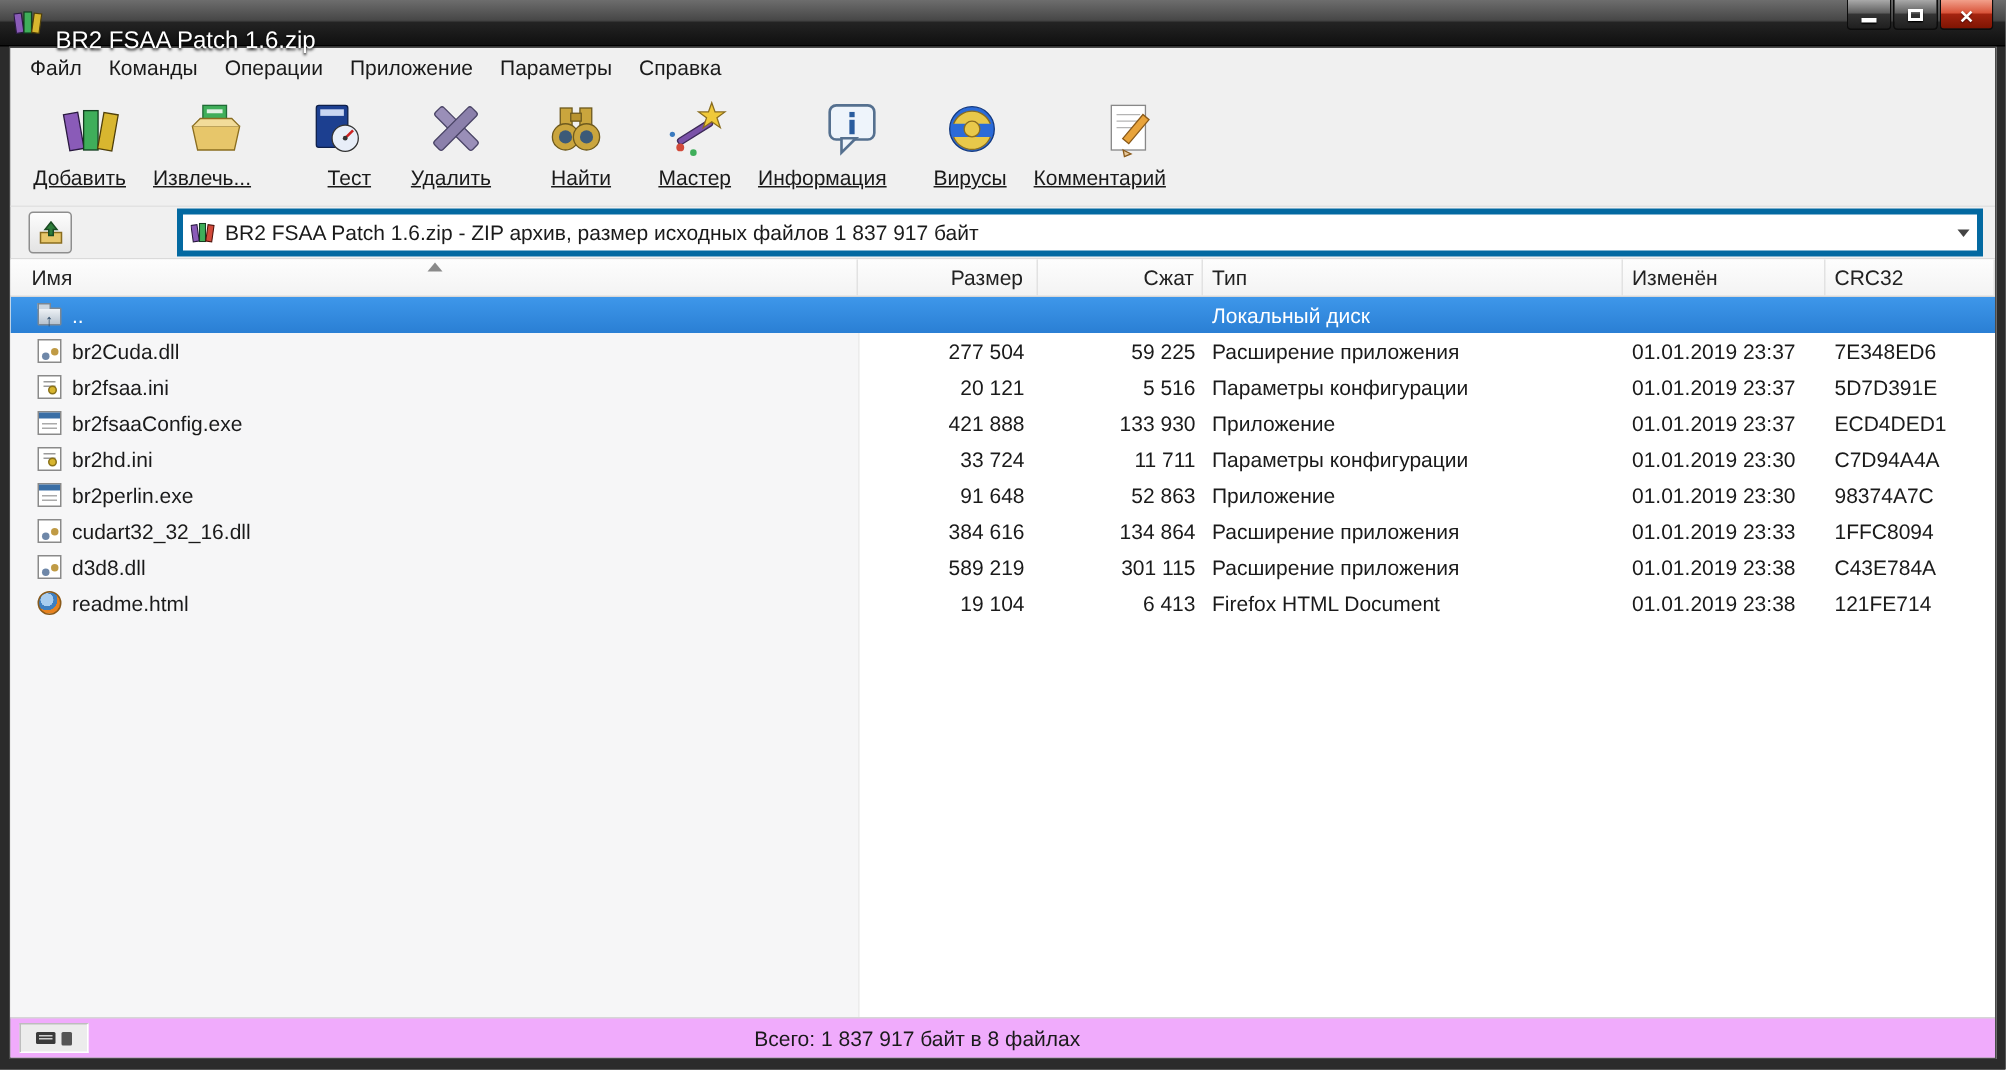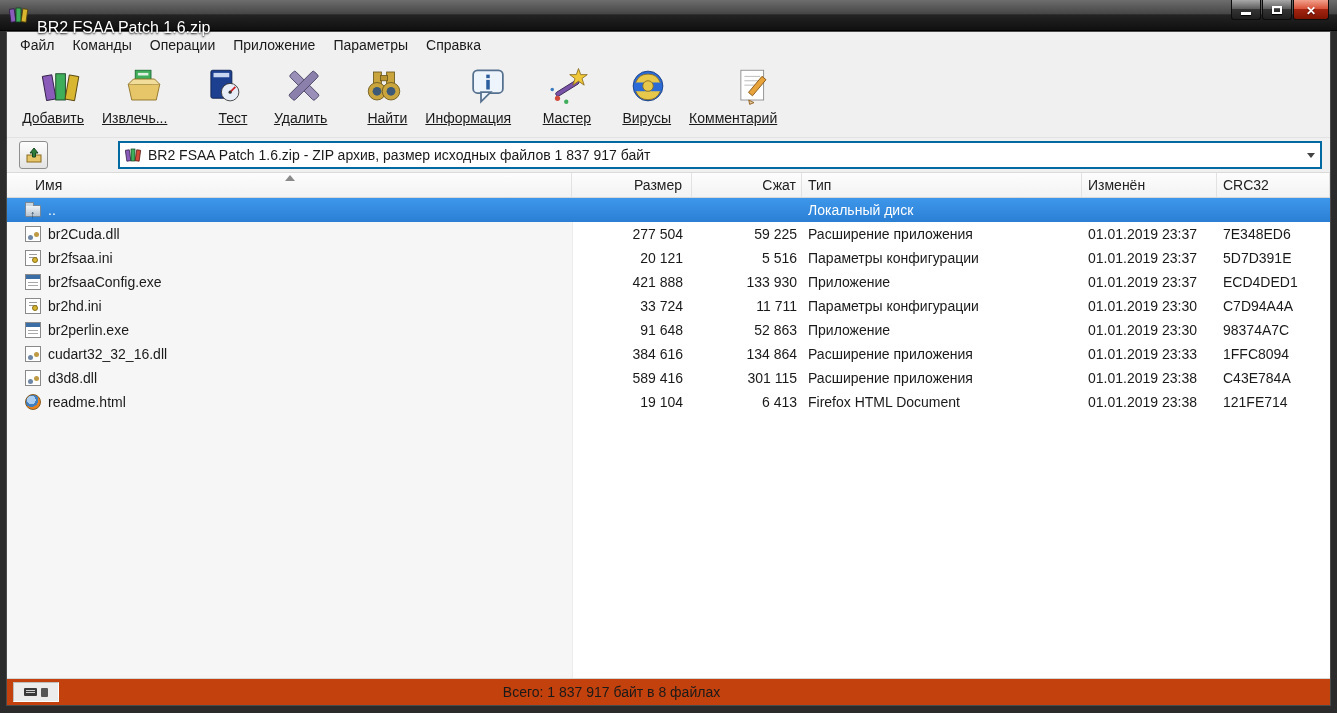--- a/index.html
+++ b/index.html
@@ -24,33 +24,33 @@
   
   .toolbar{height:76px;flex:none;display:flex;align-items:flex-start;background:#f0f0f0;padding:3px 0 0 6px;border-bottom:1px solid #e2e2e2;}
   .tbtn{min-width:62px;padding:2px 8px;display:flex;flex-direction:column;align-items:flex-end;gap:2px;cursor:pointer;border:1px solid transparent;border-radius:3px;text-decoration:underline;}
   .ticon{width:46px;height:44px;display:flex;align-items:center;justify-content:center;}
   .ticon svg{width:44px;height:42px;}
   .tlabel{font-size:14px;white-space:nowrap;}
   
   .addressbar{height:34px;flex:none;display:flex;align-items:center;background:#f0f0f0;padding:0 8px 0 12px;border-bottom:1px solid #dadada;}
   .upbtn{width:27px;height:26px;flex:none;border:1px solid #8e8e8e;border-radius:3px;background:linear-gradient(#fdfdfd,#e3e3e3);display:flex;align-items:center;justify-content:center;cursor:pointer;}
   .upbtn svg{width:18px;height:18px;}
-  .combo{margin-left:70px;flex:1;height:24px;background:#fff;border:2px solid #0369a1;display:flex;align-items:center;padding-left:5px;cursor:pointer;}
+  .combo{margin-left:70px;flex:1;height:24px;background:#fff;border:4px solid #0369a1;display:flex;align-items:center;padding-left:5px;cursor:pointer;}
   .combo .zipicon{width:17px;height:14px;flex:none;margin-right:6px;}
   .combo .val{flex:1;white-space:nowrap;overflow:hidden;}
   .combo .drop{width:18px;height:100%;flex:none;display:flex;align-items:center;justify-content:center;}
   .arrow-down{width:0;height:0;border-left:4px solid transparent;border-right:4px solid transparent;border-top:5px solid #444;}
   
   .listview{flex:1;display:flex;flex-direction:column;min-height:0;background:#fff;}
   .lheader{height:24px;flex:none;display:grid;grid-template-columns:565px 120px 110px 280px 135px 1fr;background:linear-gradient(#fdfdfd,#f3f3f3);border-bottom:1px solid #d8d8d8;position:relative;}
   .hcell{display:flex;align-items:center;border-right:1px solid #e2e2e2;box-sizing:border-box;padding:0 6px;cursor:pointer;white-space:nowrap;color:#222;}
   .hcell.num{justify-content:flex-end;}
   .hcell.c-size{padding-right:9px;}
   .hcell.c-packed{padding-right:5px;}
-  .hcell.c-name{padding-left:28px;}
+  .hcell.c-name{padding-left:14px;}
   .sortmark{position:absolute;left:278px;top:2px;width:0;height:0;border-left:5px solid transparent;border-right:5px solid transparent;border-bottom:6px solid #8a8a8a;}
   .lbody{flex:1;position:relative;overflow:hidden;background:#fff;}
   .colshade{position:absolute;left:0;top:0;bottom:0;width:565px;background:#f6f6f7;border-right:1px solid #ececec;}
   .rows{position:relative;}
   .row{display:grid;grid-template-columns:565px 120px 110px 280px 135px 1fr;height:24px;line-height:24px;cursor:default;}
   .cell{white-space:nowrap;overflow:hidden;box-sizing:border-box;padding:0 6px;}
   .cell.name{display:flex;align-items:center;padding-left:18px;}
   .cell.num{text-align:right;}
   .cell.c-size{padding-right:9px;}
   .cell.c-packed{padding-right:5px;}
@@ -62,21 +62,21 @@
   .icon-folder-up::before{content:"";position:absolute;top:-4px;left:-1px;width:7px;height:3px;background:#ccd6df;border:1px solid #7a8794;border-bottom:none;}
   .icon-folder-up::after{content:"\2191";position:absolute;left:4px;top:-4px;font-size:11px;font-weight:bold;color:#2c4a68;}
   .icon-dll,.icon-ini,.icon-exe,.icon-html{background:#fff;border:1px solid #8a8a8a;}
   .icon-dll::after{content:"";position:absolute;left:2px;top:8px;width:5px;height:5px;border-radius:50%;background:#6e87a8;box-shadow:6px -3px 0 #c09b45;}
   .icon-ini::before{content:"";position:absolute;left:3px;top:3px;width:8px;height:1px;background:#9a9a9a;box-shadow:0 3px 0 #9a9a9a;}
   .icon-ini::after{content:"";position:absolute;right:2px;bottom:2px;width:6px;height:6px;border-radius:50%;background:#d8b52f;border:1px solid #8a721a;box-sizing:border-box;}
   .icon-exe::before{content:"";position:absolute;left:0;top:0;right:0;height:4px;background:#3a6ea5;}
   .icon-exe::after{content:"";position:absolute;left:2px;top:7px;width:10px;height:1px;background:#aaa;box-shadow:0 3px 0 #aaa;}
   .icon-html{border-radius:50%;border:1px solid #8a5a1a;background:radial-gradient(circle at 38% 35%,#a8cdf0 0 34%,#3f7fc0 35% 55%,#e8821e 56% 100%);}
   
-  .statusbar{height:26px;flex:none;background:#c2410c;border-top:1px solid #d6d6d6;display:flex;align-items:center;padding:0 6px;}
+  .statusbar{height:26px;flex:none;background:#f0abfc;border-top:1px solid #d6d6d6;display:flex;align-items:center;padding:0 6px;}
   .statuspanel{width:44px;height:18px;flex:none;border:1px solid #bdbdbd;border-right-color:#fff;border-bottom-color:#fff;background:#ececec;display:flex;align-items:center;justify-content:center;gap:4px;}
   .mini-kbd{width:13px;height:8px;background:#3a3a3a;border-radius:1px;position:relative;}
   .mini-kbd::after{content:"";position:absolute;left:2px;top:2px;width:9px;height:1px;background:#cfcfcf;box-shadow:0 2px 0 #cfcfcf;}
   .mini-drive{width:7px;height:9px;background:#555;border-radius:1px;}
   .statusmid{flex:1;text-align:center;padding-right:160px;}
 </style>
 </head>
 <body>
 
 <div class="window">
@@ -173,40 +173,40 @@
             <circle cx="16" cy="30" r="5" fill="#3c5a78"></circle>
             <circle cx="32" cy="30" r="5" fill="#3c5a78"></circle>
           </svg>
         </span>
         <span class="tlabel">Найти</span>
       </div>
 
       <div class="tbtn">
         <span class="ticon">
           <svg viewBox="0 0 48 48">
-            <rect x="7" y="6" width="34" height="26" rx="5" fill="#eef4fb" stroke="#55708f" stroke-width="2"></rect>
-            <polygon points="16,31 16,42 27,31" fill="#eef4fb" stroke="#55708f" stroke-width="2"></polygon>
-            <rect x="22" y="11" width="4" height="4" fill="#2a5c9e"></rect>
-            <rect x="22" y="17" width="4" height="11" fill="#2a5c9e"></rect>
-          </svg>
-        </span>
-        <span class="tlabel">Информация</span>
-      </div>
-
-      <div class="tbtn">
-        <span class="ticon">
-          <svg viewBox="0 0 48 48">
             <rect x="8" y="24" width="30" height="5" rx="2" fill="#7a52a8" stroke="#3d2a58" transform="rotate(-32 23 26)"></rect>
             <polygon points="36,4 38.5,11 46,11 40,15.5 42.5,23 36,18.5 29.5,23 32,15.5 26,11 33.5,11" fill="#f0c93a" stroke="#8a6d1f"></polygon>
             <circle cx="12" cy="38" r="3" fill="#d24a3a"></circle>
             <circle cx="22" cy="42" r="2.5" fill="#3fae5a"></circle>
             <circle cx="6" cy="28" r="2" fill="#3a7abf"></circle>
           </svg>
         </span>
         <span class="tlabel">Мастер</span>
+      </div>
+
+      <div class="tbtn">
+        <span class="ticon">
+          <svg viewBox="0 0 48 48">
+            <rect x="7" y="6" width="34" height="26" rx="5" fill="#eef4fb" stroke="#55708f" stroke-width="2"></rect>
+            <polygon points="16,31 16,42 27,31" fill="#eef4fb" stroke="#55708f" stroke-width="2"></polygon>
+            <rect x="22" y="11" width="4" height="4" fill="#2a5c9e"></rect>
+            <rect x="22" y="17" width="4" height="11" fill="#2a5c9e"></rect>
+          </svg>
+        </span>
+        <span class="tlabel">Информация</span>
       </div>
 
       <div class="tbtn">
         <span class="ticon">
           <svg viewBox="0 0 48 48">
             <circle cx="24" cy="24" r="17" fill="#2b6bd8" stroke="#143a80"></circle>
             <path d="M10 20 a15 15 0 0 1 28 0" fill="#e8c84a" stroke="#8a6d1f"></path>
             <path d="M10 30 a15 15 0 0 0 28 0" fill="#e8c84a" stroke="#8a6d1f"></path>
             <circle cx="24" cy="24" r="6" fill="#e8c84a" stroke="#8a6d1f"></circle>
           </svg>
@@ -347,21 +347,21 @@
             <div class="cell">Расширение приложения</div>
             <div class="cell">01.01.2019 23:33</div>
             <div class="cell">1FFC8094</div>
           </div>
 
           <div class="row">
             <div class="cell name">
                   <span class="fi icon-dll"></span>
                   <span>d3d8.dll</span>
                 </div>
-            <div class="cell num c-size">589 416</div>
+            <div class="cell num c-size">589 219</div>
             <div class="cell num c-packed">301 115</div>
             <div class="cell">Расширение приложения</div>
             <div class="cell">01.01.2019 23:38</div>
             <div class="cell">C43E784A</div>
           </div>
 
           <div class="row">
             <div class="cell name">
                   <span class="fi icon-html"></span>
                   <span>readme.html</span>

